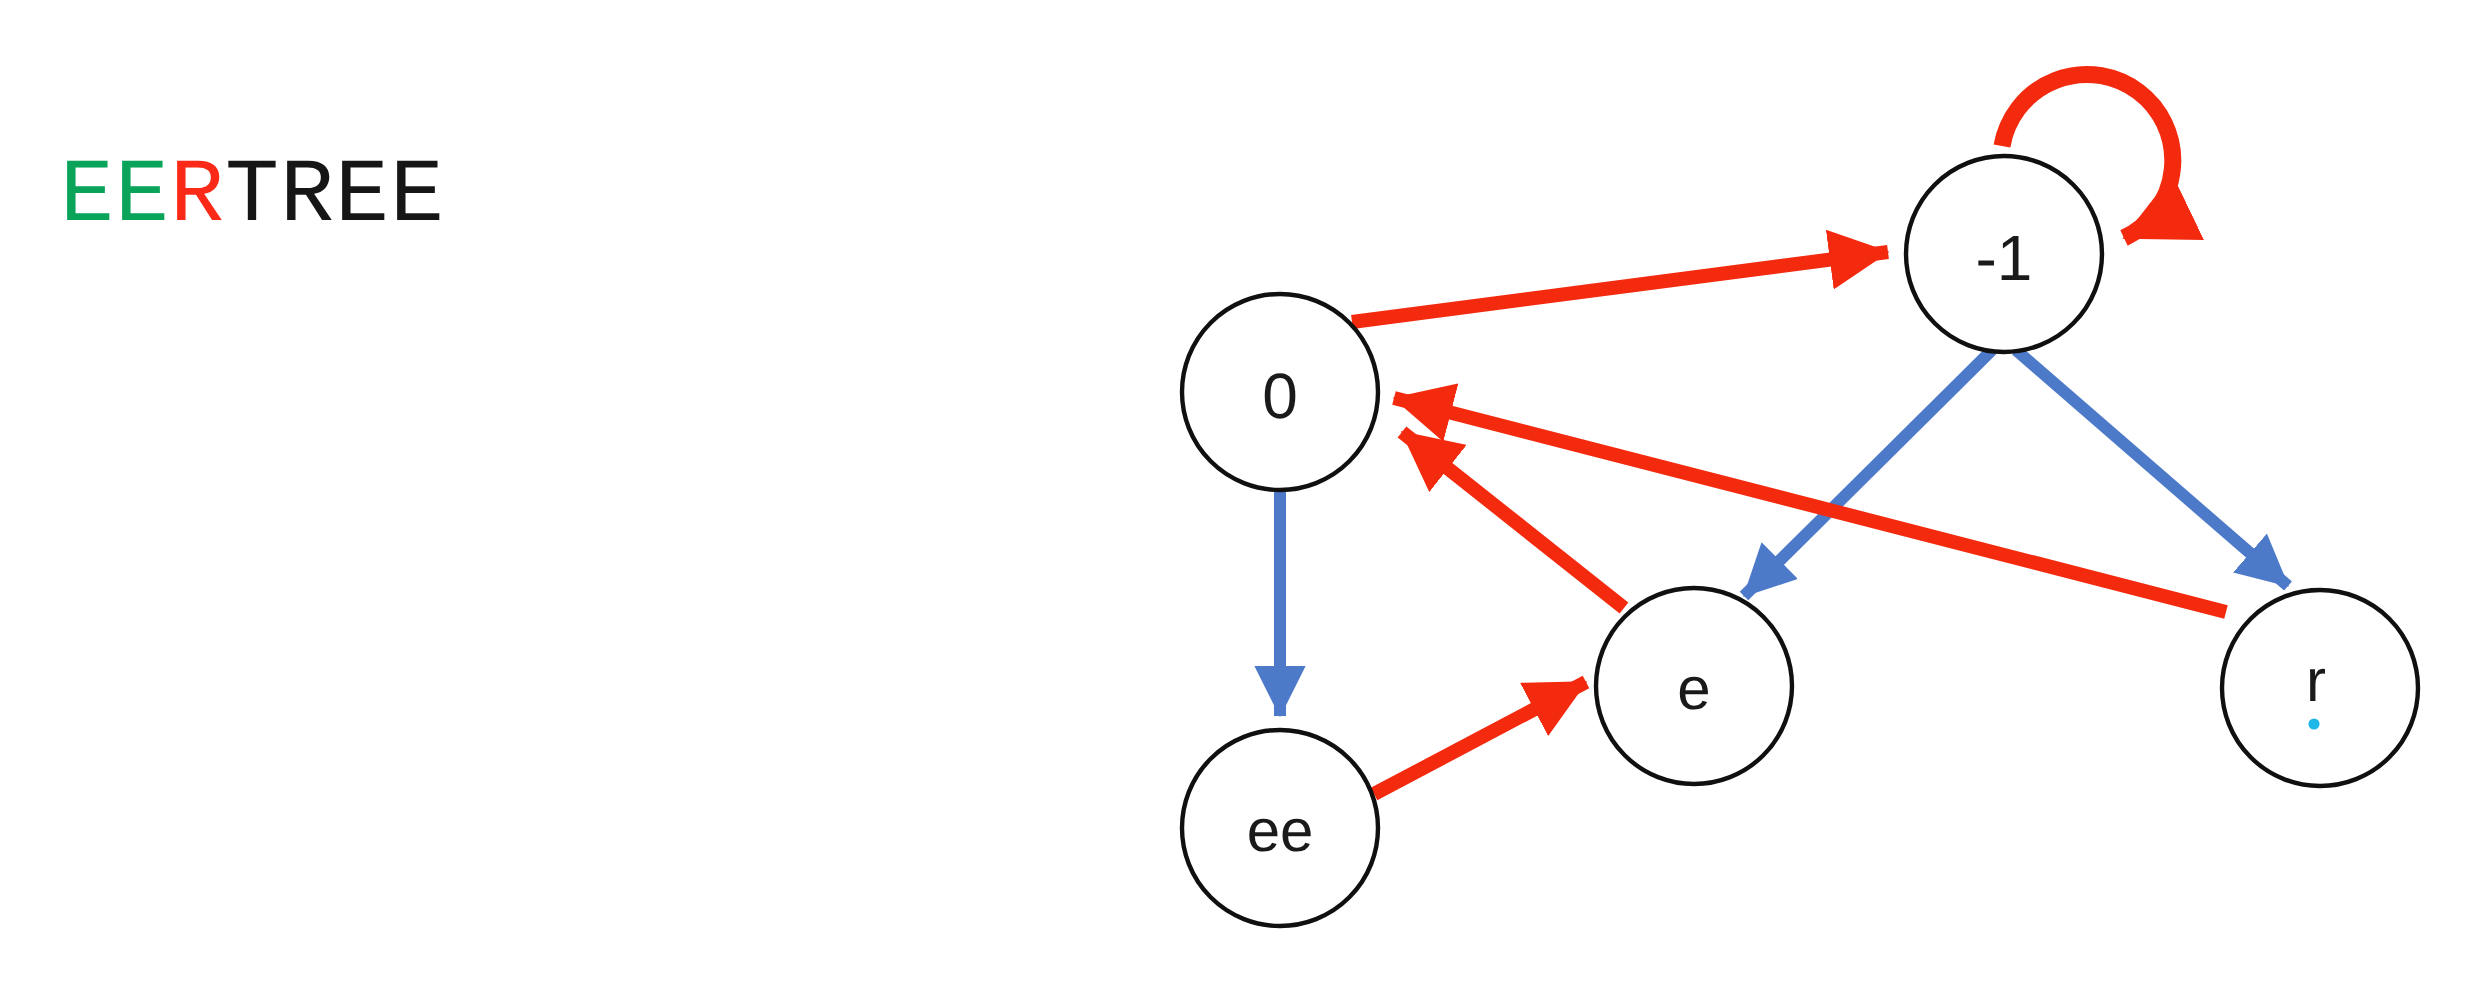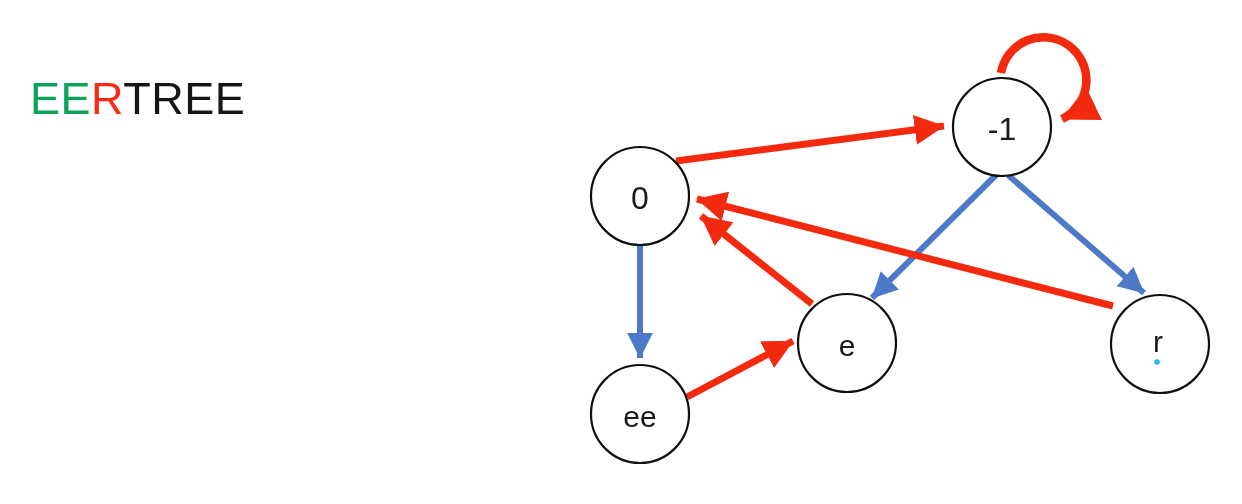--- a/index.html
+++ b/index.html
@@ -12,20 +12,21 @@
   }
   .title{
     position:absolute;
     left:30px;top:76px;
     font-size:45px;
     font-weight:500;
     letter-spacing:0.5px;
     line-height:1;
     white-space:nowrap;
     user-select:none;
+    font-family:Liberation Mono, monospace;
   }
   .title .t-green{color:#09a35a;}
   .title .t-red{color:#fb2a18;}
   .title .t-black{color:#161616;}
   svg{position:absolute;left:0;top:0;}
   .node-circle{fill:#ffffff;stroke:#101010;stroke-width:2.2px;}
   .node-label{
     font-family:"Liberation Sans", sans-serif;
     font-size:30px;
     fill:#1a1a1a;

